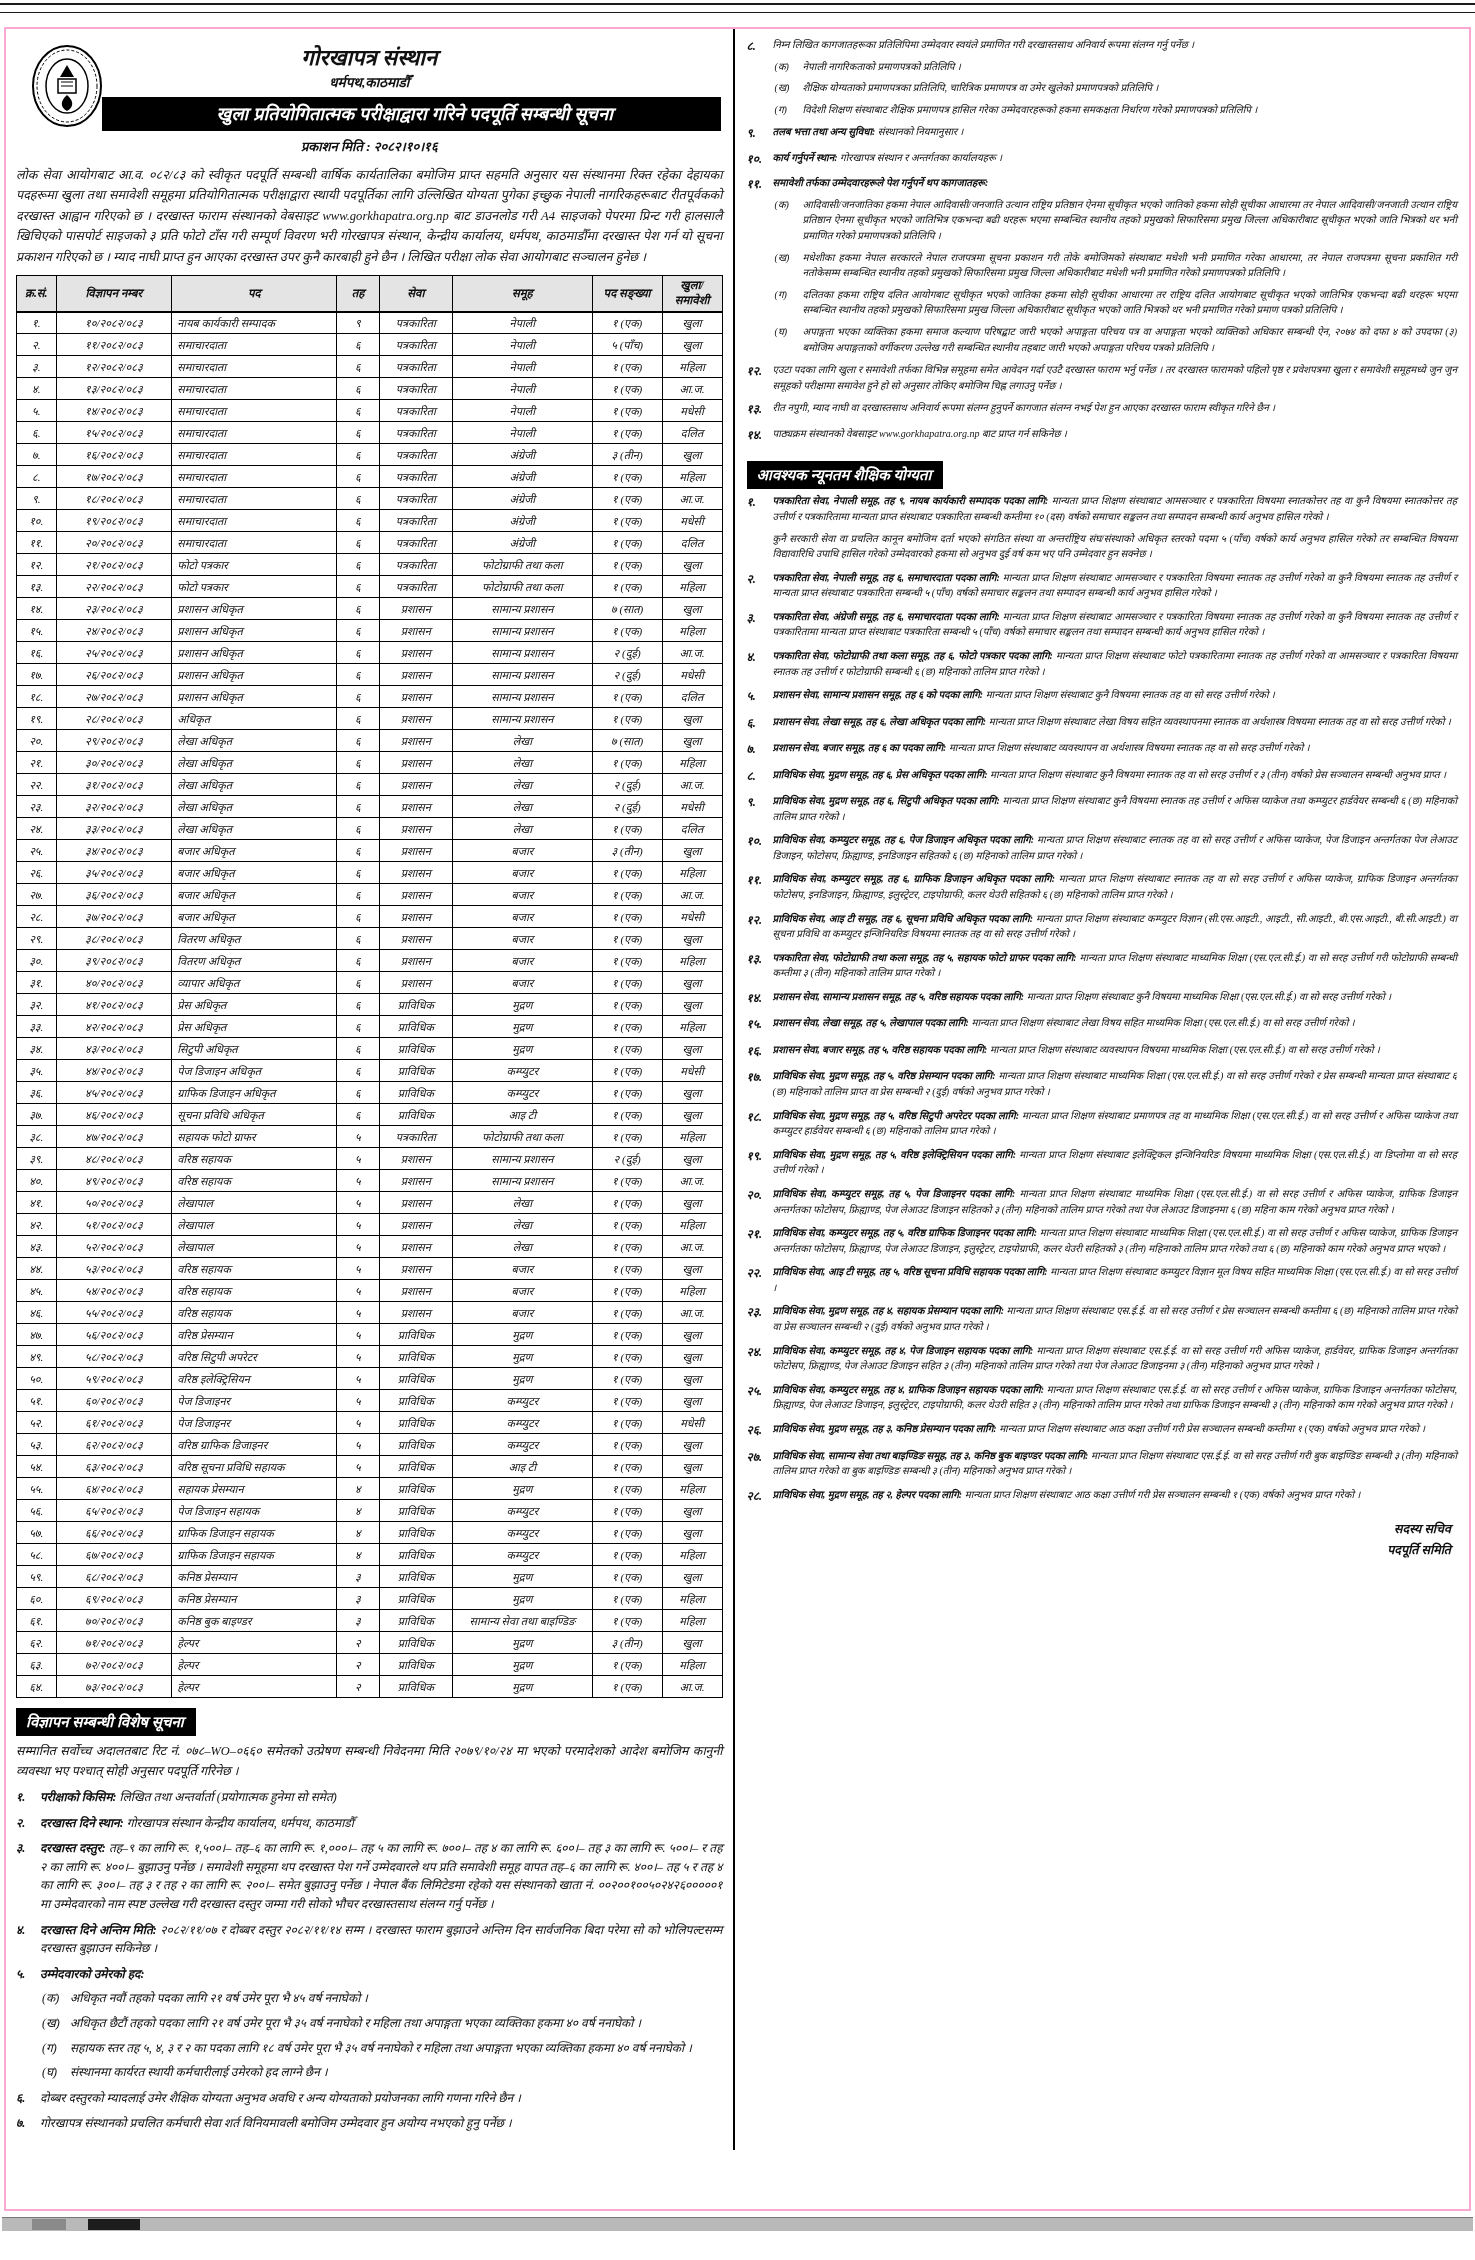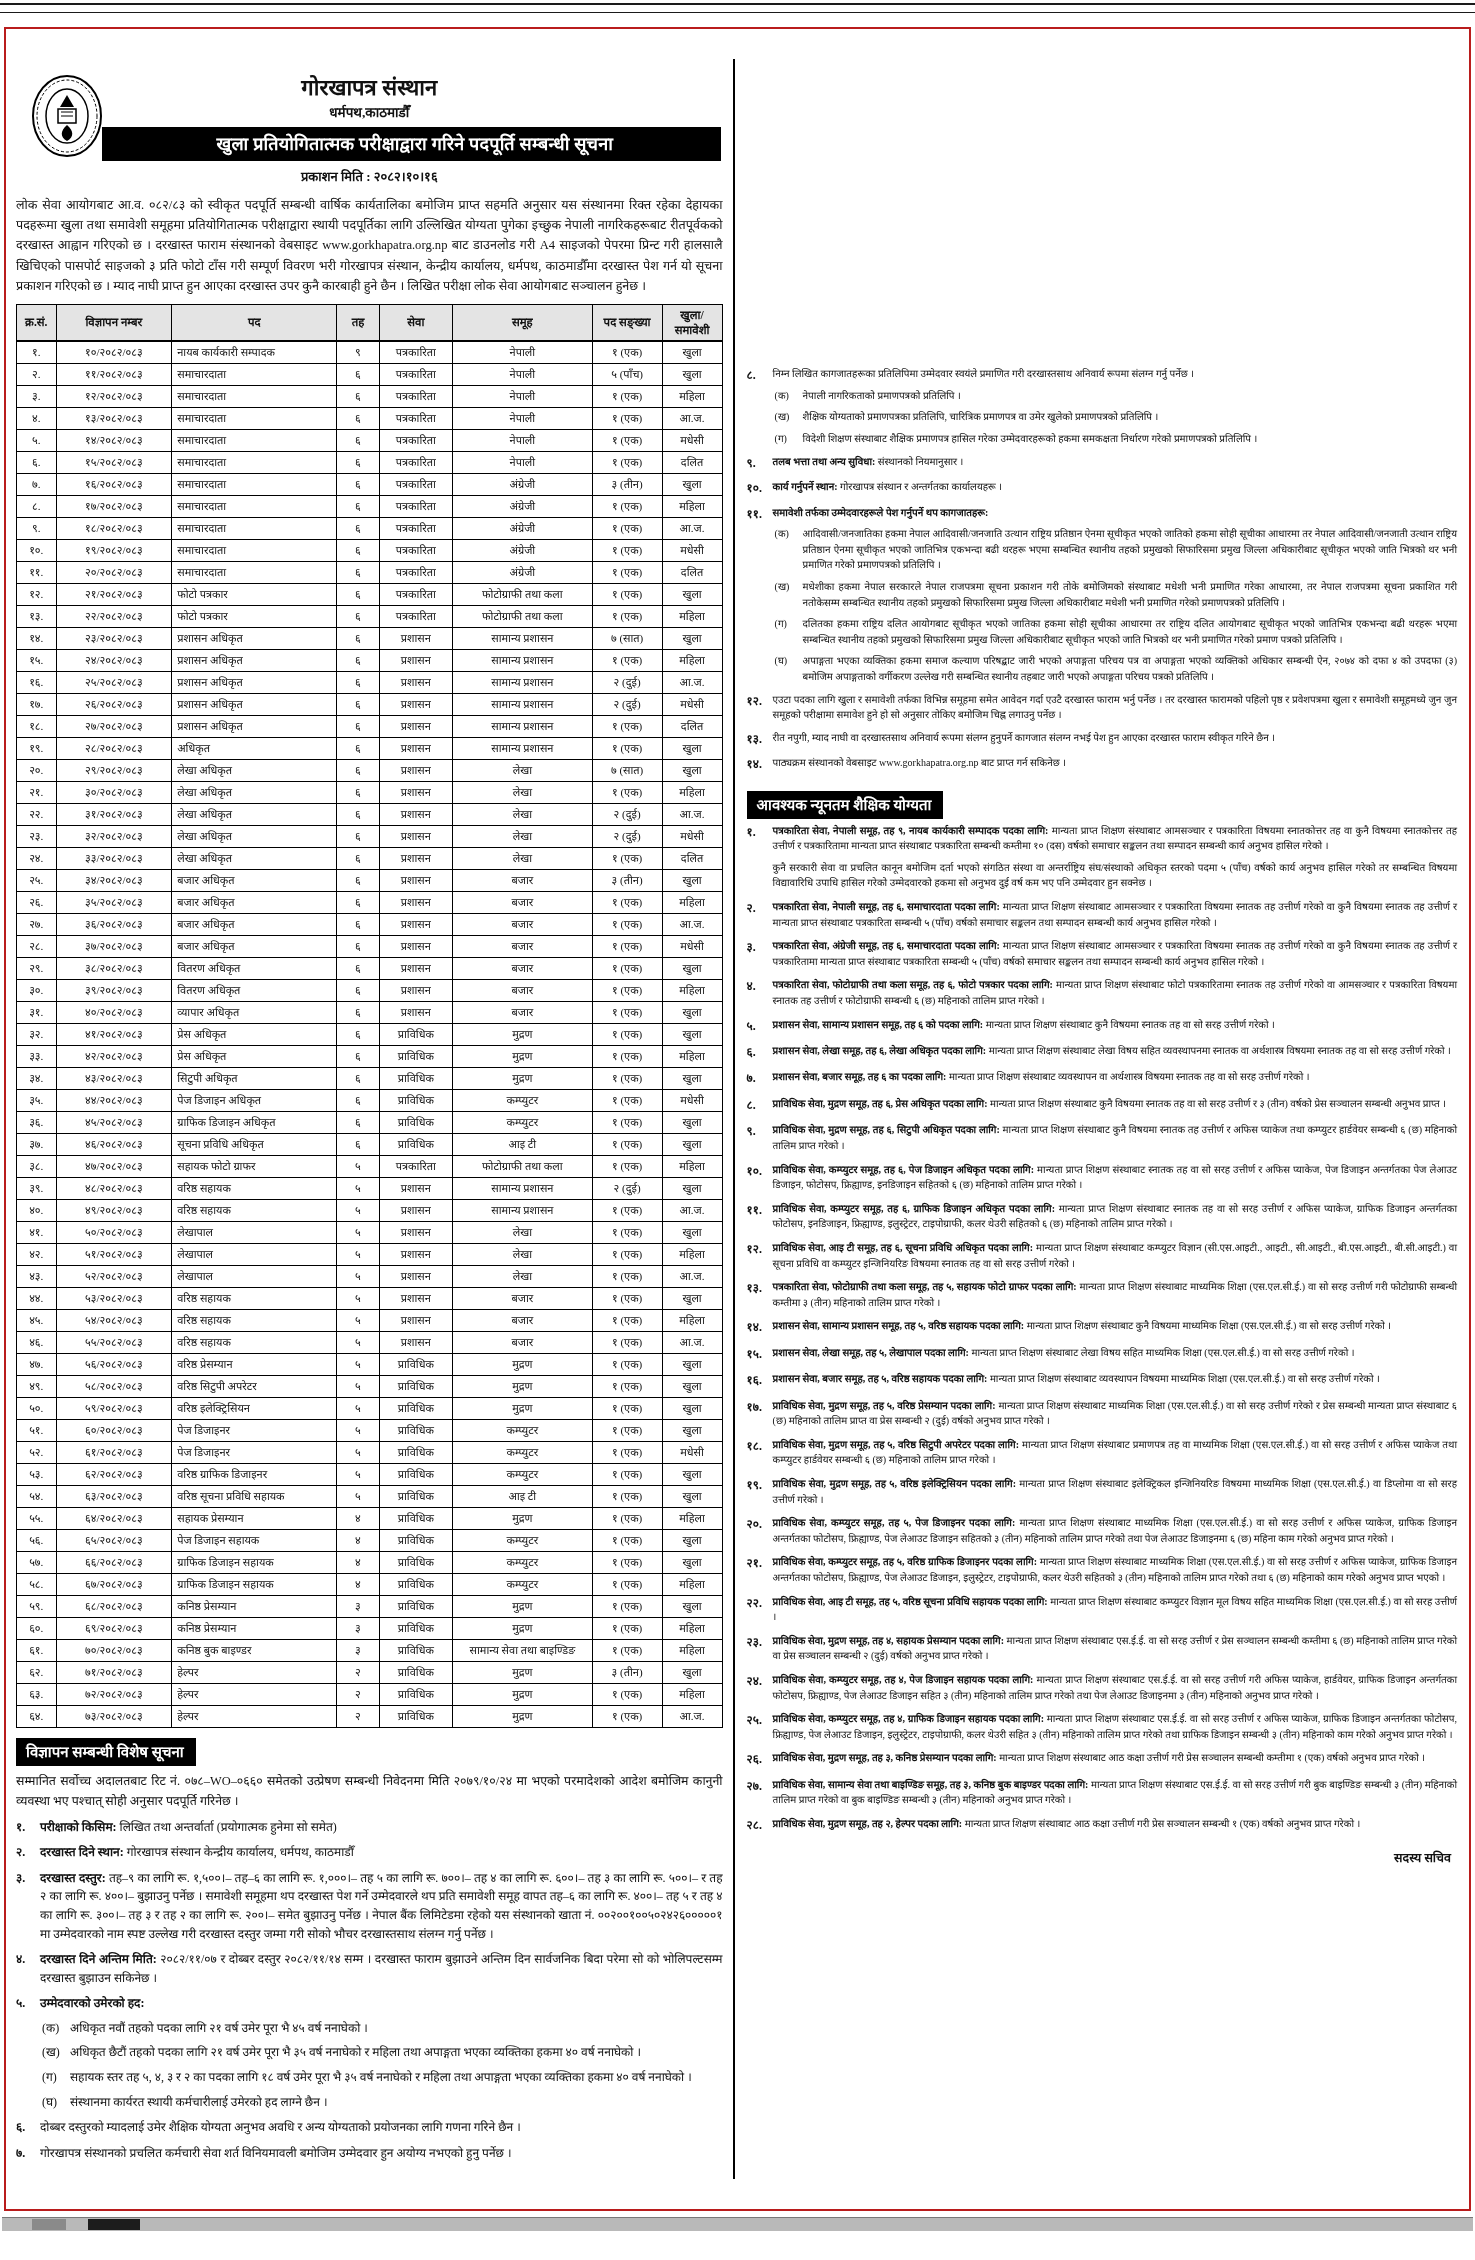--- a/index.html
+++ b/index.html
@@ -1,19 +1,19 @@
 <!DOCTYPE html>
 <html><head>
 <meta charset="utf-8">
 <style>
   html,body{margin:0;padding:0;background:#fff;}
   body{width:1475px;color:#111;font-family:"Liberation Serif","DejaVu Sans",serif;-webkit-font-smoothing:antialiased;}
   .top-rule-a{height:0;border-top:2px solid #1a1a1a;margin:3px 0 0 0;}
   .top-rule-b{height:0;border-top:1px solid #1a1a1a;margin:7px 0 0 0;}
-  .frame{margin:14px 4px 6px 4px;border:2px solid #b91c1c;display:flex;align-items:center;min-height:2180px;}
+  .frame{margin:14px 4px 6px 4px;border:2px solid #f9a8d4;display:flex;align-items:flex-start;min-height:2180px;font-style:italic;}
   .col{box-sizing:border-box;}
   .col-left{width:49.8%;border-right:2px solid #000;padding:8px 10px 10px 10px;}
   .col-right{flex:1;padding:8px 12px 10px 12px;}
 
   
   .doc-header{position:relative;text-align:center;padding:2px 0 2px 0;}
   .seal{position:absolute;left:14px;top:6px;width:74px;height:86px;}
   .org-name{font-size:22px;font-weight:bold;margin:2px 0 2px 0;}
   .org-address{font-size:13.5px;font-weight:bold;margin:0 0 6px 0;}
   .banner{display:block;background:#000;color:#fff;font-weight:bold;font-size:18px;padding:4px 3px 6px 10px;margin:2px 2px 6px 86px;letter-spacing:.2px;}
@@ -1047,20 +1047,21 @@
         <div class="note">
           <span class="nnum">२८.</span>
           <div class="nbody">
             <p class="np"><b>प्राविधिक सेवा, मुद्रण समूह, तह २, हेल्पर पदका लागि: </b>मान्यता प्राप्त शिक्षण संस्थाबाट आठ कक्षा उत्तीर्ण गरी प्रेस सञ्चालन सम्बन्धी १ (एक) वर्षको अनुभव प्राप्त गरेको ।</p>
           </div>
         </div>
       </div>
 
     <div class="signature">
       <div>सदस्य सचिव</div>
+      <div>पदपूर्ति समिति</div>
     </div>
   </div>
 </div>
 
 <div class="bottom-bar">
   <div class="notch"></div>
   <div class="thumb"></div>
 </div>
 
 </body></html>

